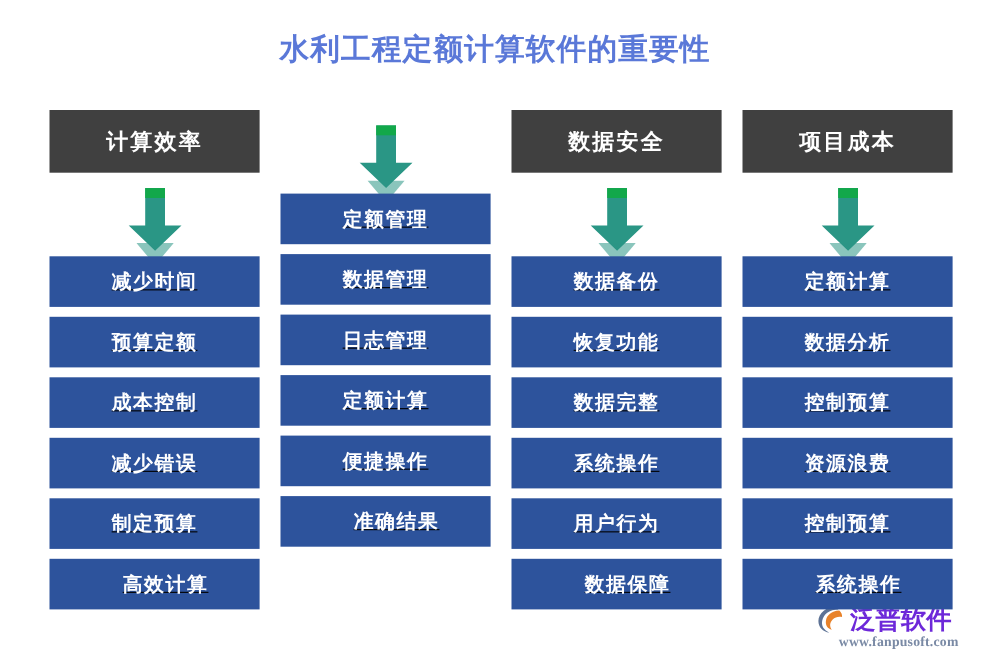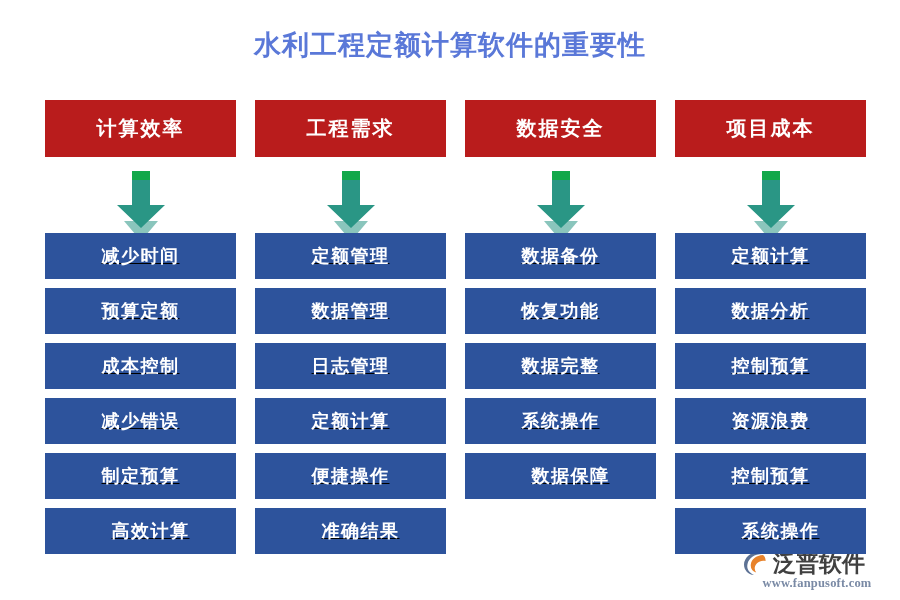--- a/index.html
+++ b/index.html
@@ -50,21 +50,21 @@
   }
   .column {
     width: 191px;
     display: flex;
     flex-direction: column;
   }
 
   
   .col-header {
     height: 57px;
-    background: #b91c1c;
+    background: #404040;
     color: #ffffff;
     font-size: 20px;
     font-weight: bold;
     letter-spacing: 2px;
     display: flex;
     align-items: center;
     justify-content: center;
     white-space: nowrap;
   }
 
@@ -141,21 +141,21 @@
   }
   .wm-mark {
     width: 28px;
     height: 28px;
     margin-right: 3px;
     flex: none;
   }
   .wm-name {
     font-size: 23px;
     font-weight: bold;
-    color: #404040;
+    color: #6d28d9;
     letter-spacing: 0px;
     line-height: 28px;
     white-space: nowrap;
   }
   .wm-url {
     font-size: 12.5px;
     font-weight: bold;
     color: #7a8aa5;
     letter-spacing: 0.2px;
     text-align: center;
@@ -191,21 +191,20 @@
         <div class="cell">减少时间</div>
         <div class="cell">预算定额</div>
         <div class="cell">成本控制</div>
         <div class="cell">减少错误</div>
         <div class="cell">制定预算</div>
         <div class="cell">高效计算</div>
       </div>
     </div>
 
     <div class="column">
-      <div class="col-header">工程需求</div>
       <div class="arrow-zone">
         <div class="arrow">
           <svg width="60" height="68" viewBox="0 0 60 68" xmlns="http://www.w3.org/2000/svg">
             <polygon points="21,6 39,6 39,40 54,40 30,63 6,40 21,40" fill="#2a9685"></polygon>
             <rect x="21" y="6" width="18" height="9" fill="#12a84a"></rect>
           </svg>
         </div>
         <div class="arrow-bleed">
             <i></i>
           </div>
@@ -231,20 +230,21 @@
         </div>
         <div class="arrow-bleed">
             <i></i>
           </div>
       </div>
       <div class="cells">
         <div class="cell">数据备份</div>
         <div class="cell">恢复功能</div>
         <div class="cell">数据完整</div>
         <div class="cell">系统操作</div>
+        <div class="cell">用户行为</div>
         <div class="cell">数据保障</div>
       </div>
     </div>
 
     <div class="column">
       <div class="col-header">项目成本</div>
       <div class="arrow-zone">
         <div class="arrow">
           <svg width="60" height="68" viewBox="0 0 60 68" xmlns="http://www.w3.org/2000/svg">
             <polygon points="21,6 39,6 39,40 54,40 30,63 6,40 21,40" fill="#2a9685"></polygon>

